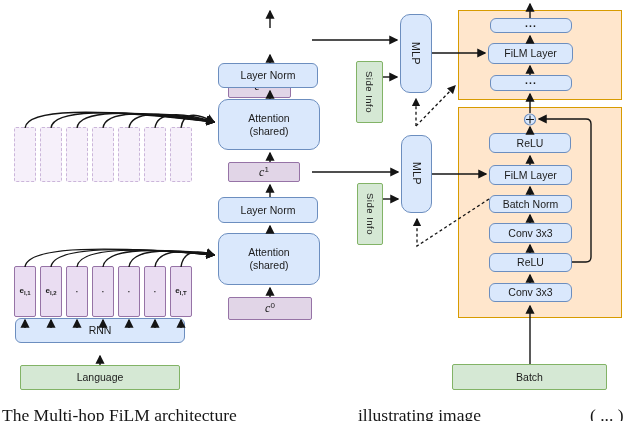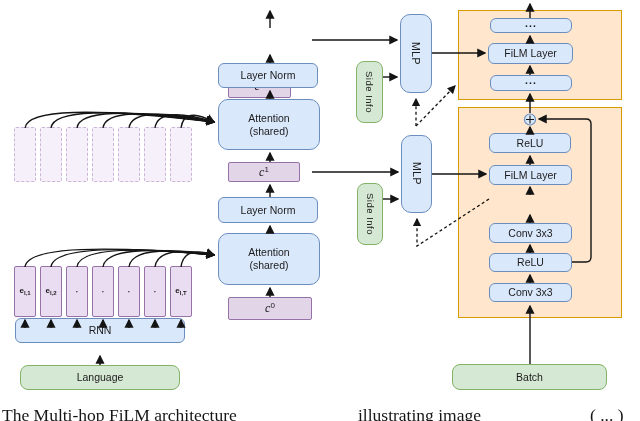--- a/index.html
+++ b/index.html
@@ -5,21 +5,21 @@
   html,body{margin:0;padding:0;background:#ffffff;}
   #stage{position:relative;width:640px;height:421px;background:#ffffff;overflow:hidden;
          font-family:"Liberation Sans",sans-serif;}
   .panel{position:absolute;background:#FFE6CC;border:1px solid #D79B00;z-index:1;}
   .box{position:absolute;box-sizing:border-box;display:flex;flex-direction:column;
        align-items:center;justify-content:center;text-align:center;
        font-size:10.5px;line-height:1.2;color:#1b1b1b;border:1px solid;z-index:2;}
   .blue{background:#DAE8FC;border-color:#6C8EBF;border-radius:6px;}
   .blue.big{border-radius:10px;}
   .purple{background:#E1D5E7;border-color:#9673A6;border-radius:2px;}
-  .green{background:#D5E8D4;border-color:#82B366;border-radius:8px;}
+  .green{background:#D5E8D4;border-color:#82B366;border-radius:2px;}
   .vtext{writing-mode:vertical-rl;letter-spacing:.5px;}
   .token{background-color:#EADDF2;border:1px solid #9673A6;border-radius:2px;
          background-image:radial-gradient(circle, rgba(150,115,166,.35) .5px, transparent .6px);
          background-size:4px 4px;font-size:8px;font-weight:bold;}
   .token.faded{background-color:#F6F0FA;border:1px dashed #CBB6DA;
          background-image:radial-gradient(circle, rgba(150,115,166,.2) .5px, transparent .6px);}
   .token sub{font-size:6px;vertical-align:-2px;}
   .cvec i{font-family:"Liberation Serif",serif;font-size:12px;}
   .cvec sup{font-size:8px;vertical-align:4px;}
   .dots{font-weight:bold;letter-spacing:1px;padding-bottom:5px;}
@@ -122,20 +122,23 @@
   <div class="box blue dots" style="left:490px;top:75px;width:82px;height:16px;">
     <span>...</span>
   </div>
 
   <div class="box blue" style="left:489px;top:133px;width:82px;height:20px;">
     <span>ReLU</span>
   </div>
   <div class="box blue" style="left:489px;top:165px;width:83px;height:20px;">
     <span>FiLM Layer</span>
   </div>
+  <div class="box blue" style="left:489px;top:195px;width:83px;height:18px;">
+    <span>Batch Norm</span>
+  </div>
   <div class="box blue" style="left:489px;top:223px;width:83px;height:20px;">
     <span>Conv 3x3</span>
   </div>
   <div class="box blue" style="left:489px;top:253px;width:83px;height:19px;">
     <span>ReLU</span>
   </div>
   <div class="box blue" style="left:489px;top:283px;width:83px;height:19px;">
     <span>Conv 3x3</span>
   </div>
 

